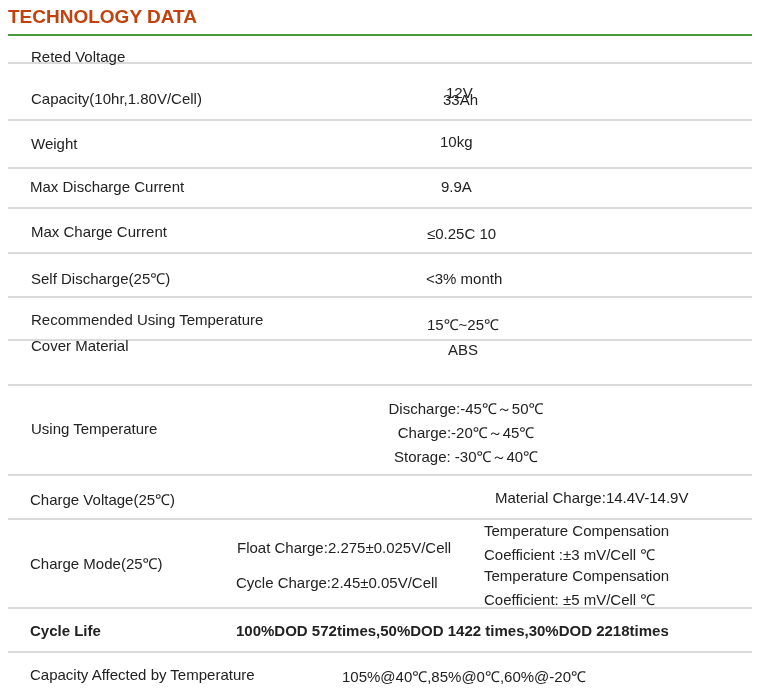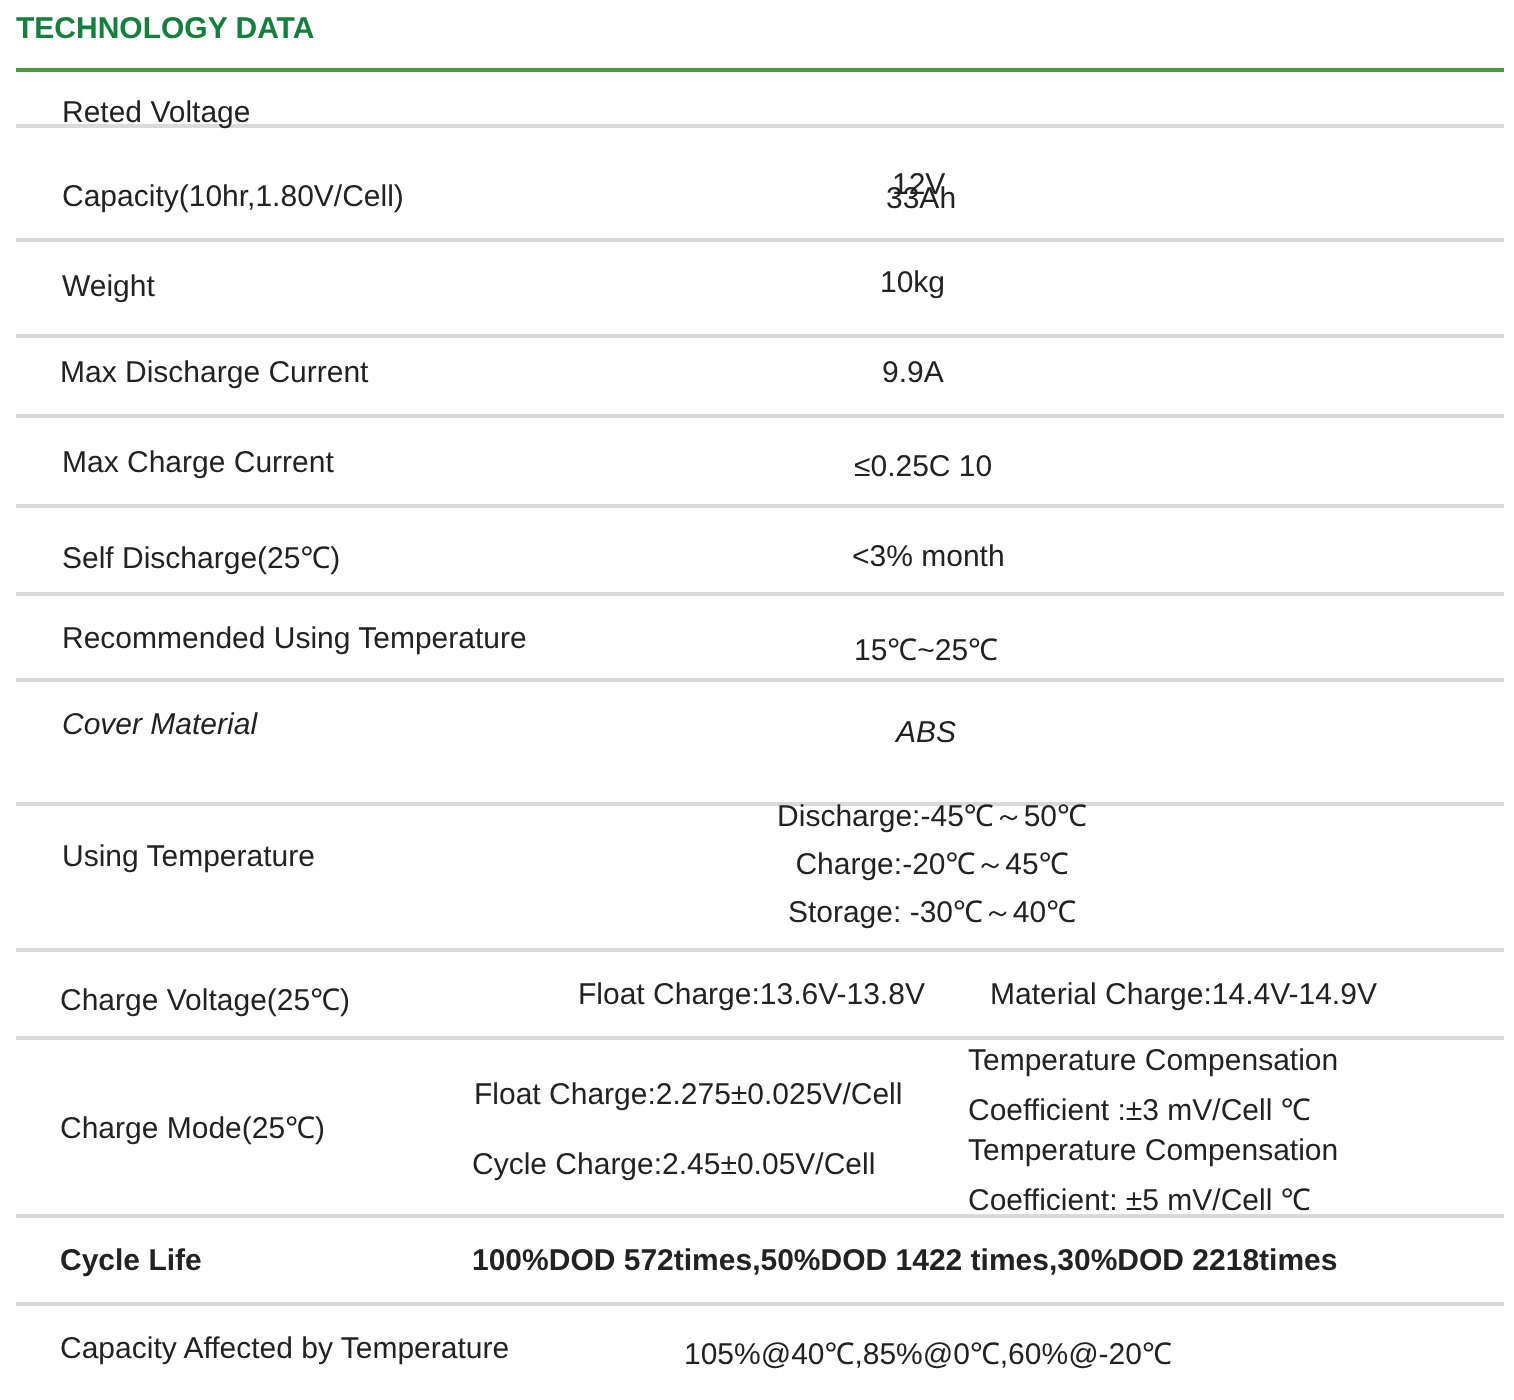--- a/index.html
+++ b/index.html
@@ -9,23 +9,23 @@
     body {
       width: 757px; height: 700px;
       position: relative;
       overflow: hidden;
       font-family: "Liberation Sans", sans-serif;
       color: #222222;
     }
     .title {
       position: absolute;
       left: 8px; top: 6px;
-      font-size: 15px;
+      font-size: 19px;
       font-weight: bold;
-      color: #15803d;
+      color: #c2410c;
       letter-spacing: 0px;
     }
     .title-rule {
       position: absolute;
       left: 8px; top: 34px;
       width: 744px; height: 2px;
       background: #4a9a3a;
     }
     .row {
       position: absolute;
@@ -83,37 +83,36 @@
 <div class="row" style="top:254px;height:44px;">
   <span class="label" style="top:14px;">Self Discharge(25℃)</span>
   <span class="value" style="left:418px;top:16px;">&lt;3% month</span>
 </div>
 
 <div class="row" style="top:298px;height:43px;">
   <span class="label" style="top:13px;">Recommended Using Temperature</span>
   <span class="value" style="left:419px;top:16px;">15℃~25℃</span>
 </div>
 
-<div class="row" style="top:341px;height:62px;font-style:italic;">
+<div class="row" style="top:324px;height:62px;">
   <span class="label" style="top:13px;">Cover Material</span>
   <span class="value" style="left:440px;top:17px;">ABS</span>
 </div>
 
 <div class="row" style="top:389px;height:87px;">
   <span class="label" style="top:31px;">Using Temperature</span>
   <div class="value multi" style="left:358px;top:8px;width:200px;">
     <div>Discharge:-45℃～50℃</div>
     <div>Charge:-20℃～45℃</div>
     <div>Storage: -30℃～40℃</div>
   </div>
 </div>
 
 <div class="row" style="top:476px;height:44px;">
   <span class="label" style="top:13px;left:22px;">Charge Voltage(25℃)</span>
-  <span class="value" style="left:281px;top:13px;">Float Charge:13.6V-13.8V</span>
   <span class="value" style="left:487px;top:13px;">Material Charge:14.4V-14.9V</span>
 </div>
 
 <div class="row" style="top:520px;height:89px;">
   <span class="label" style="top:33px;left:22px;">Charge Mode(25℃)</span>
   <span class="value" style="left:229px;top:19px;">Float Charge:2.275±0.025V/Cell</span>
   <span class="value" style="left:476px;top:2px;">Temperature Compensation</span>
   <span class="value" style="left:476px;top:24px;">Coefficient :±3 mV/Cell ℃</span>
   <span class="value" style="left:228px;top:54px;">Cycle Charge:2.45±0.05V/Cell</span>
   <span class="value" style="left:476px;top:47px;">Temperature Compensation</span>

